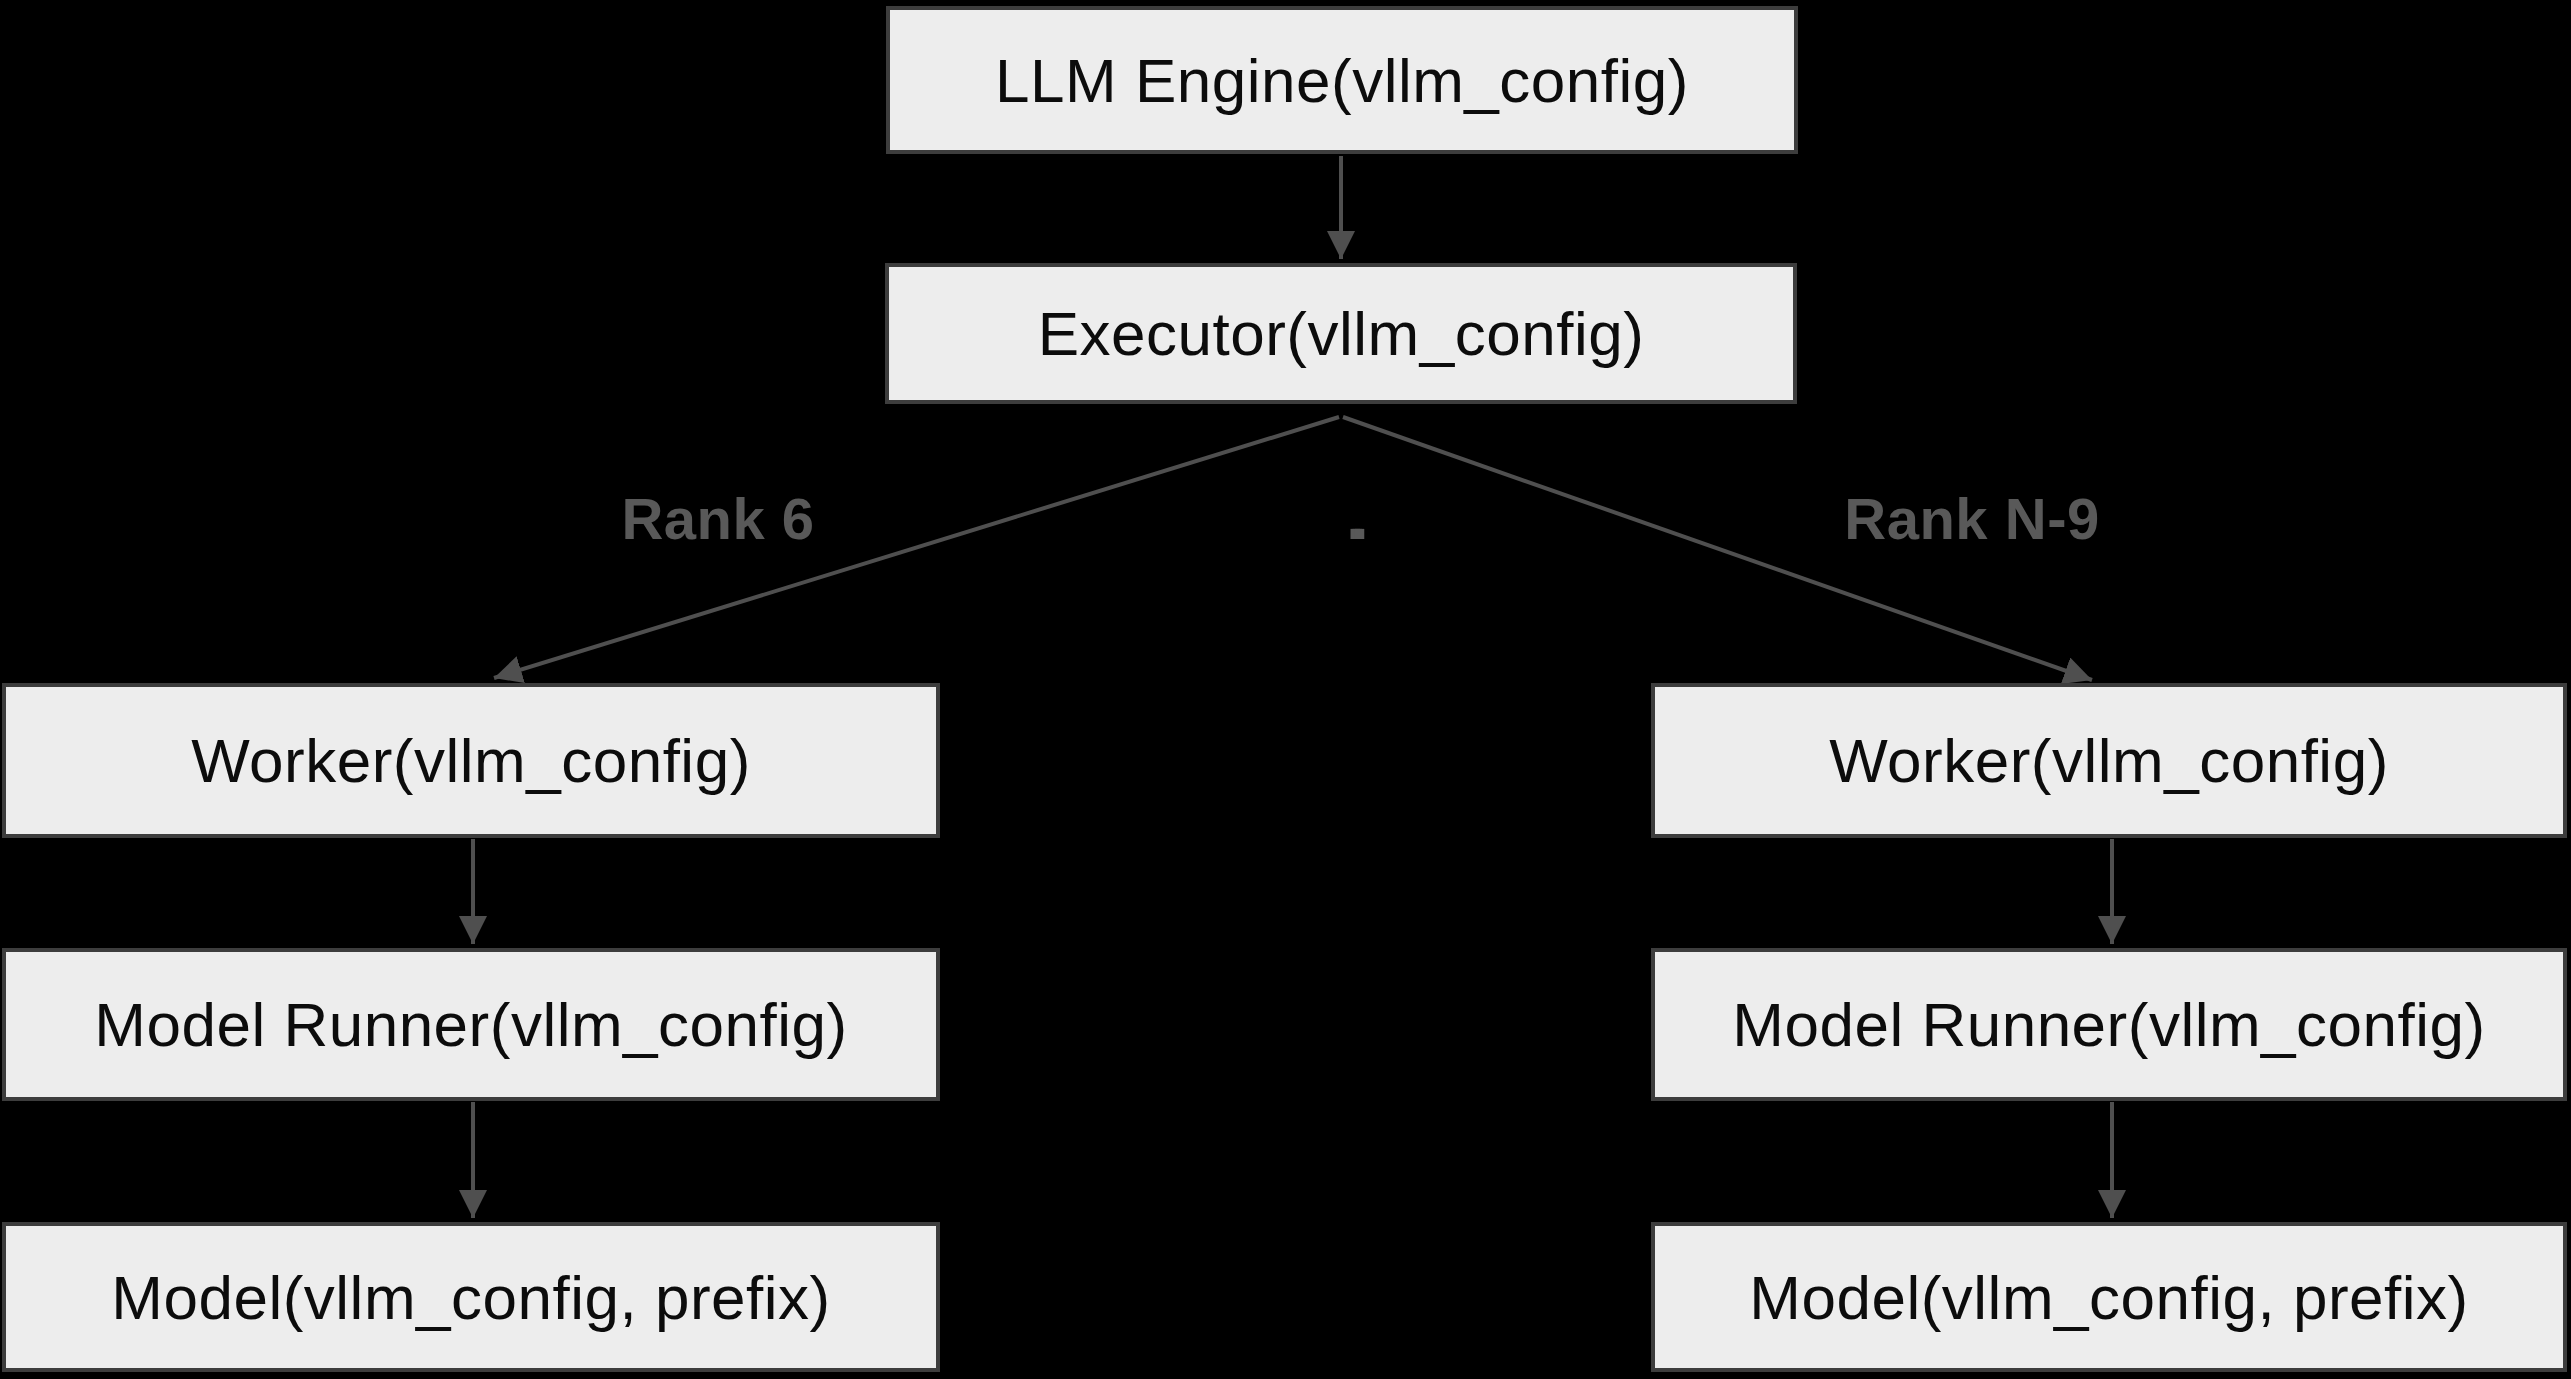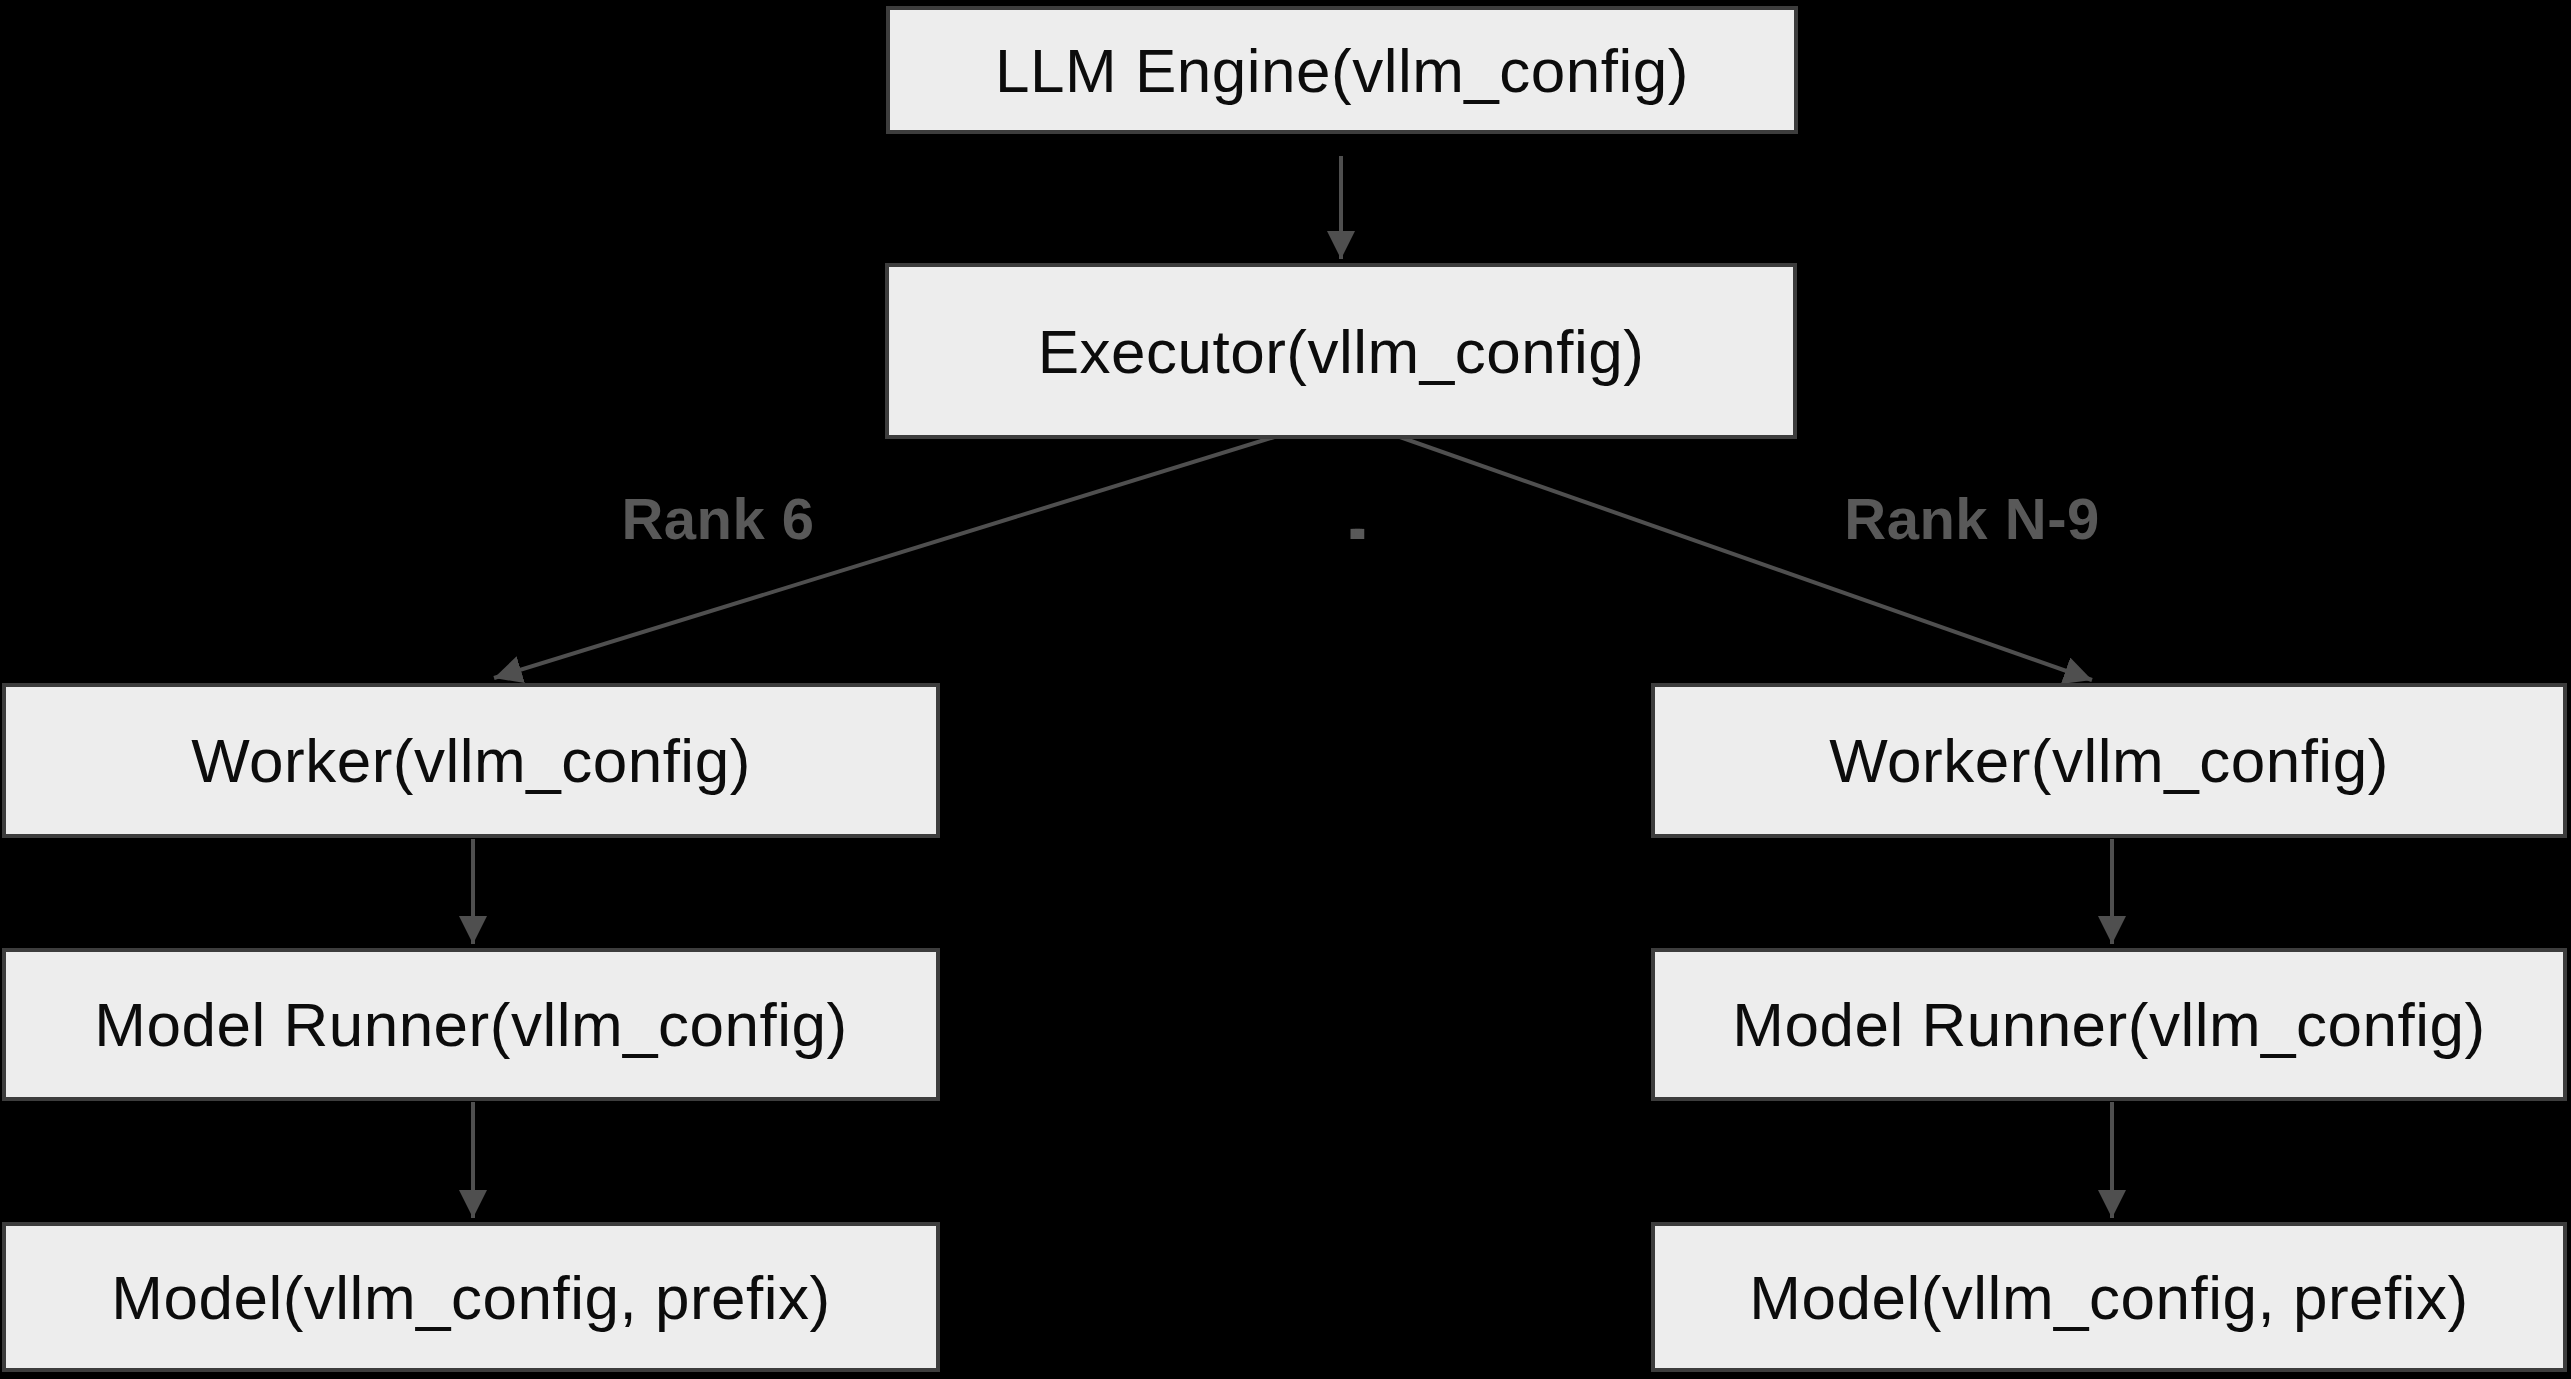--- a/index.html
+++ b/index.html
@@ -87,23 +87,23 @@
     </defs>
     <line x1="1341" y1="156" x2="1341" y2="259" marker-end="url(#arrowhead)"></line>
     <line x1="1339" y1="417" x2="494" y2="678" marker-end="url(#arrowhead)"></line>
     <line x1="1343" y1="417" x2="2092" y2="680" marker-end="url(#arrowhead)"></line>
     <line x1="473" y1="839" x2="473" y2="944" marker-end="url(#arrowhead)"></line>
     <line x1="473" y1="1102" x2="473" y2="1218" marker-end="url(#arrowhead)"></line>
     <line x1="2112" y1="839" x2="2112" y2="944" marker-end="url(#arrowhead)"></line>
     <line x1="2112" y1="1102" x2="2112" y2="1218" marker-end="url(#arrowhead)"></line>
   </svg>
 
-  <div class="node" style="left:886px; top:6px; width:912px; height:128px;">LLM Engine(vllm_config)</div>
+  <div class="node" style="left:886px; top:6px; width:912px; height:148px;">LLM Engine(vllm_config)</div>
 
-  <div class="node" style="left:885px; top:263px; width:912px; height:176px;">Executor(vllm_config)</div>
+  <div class="node" style="left:885px; top:263px; width:912px; height:141px;">Executor(vllm_config)</div>
 
   <div class="edge-label" style="left:538px; top:482px;">Rank 6</div>
 
   <div class="edge-label ellipsis" style="left:1252px; top:452px;">...</div>
 
   <div class="edge-label" style="left:1792px; top:482px;">Rank N-9</div>
 
   <div class="node" style="left:2px; top:683px; width:938px; height:155px;">Worker(vllm_config)</div>
 
   <div class="node" style="left:2px; top:948px; width:938px; height:153px;">Model Runner(vllm_config)</div>

